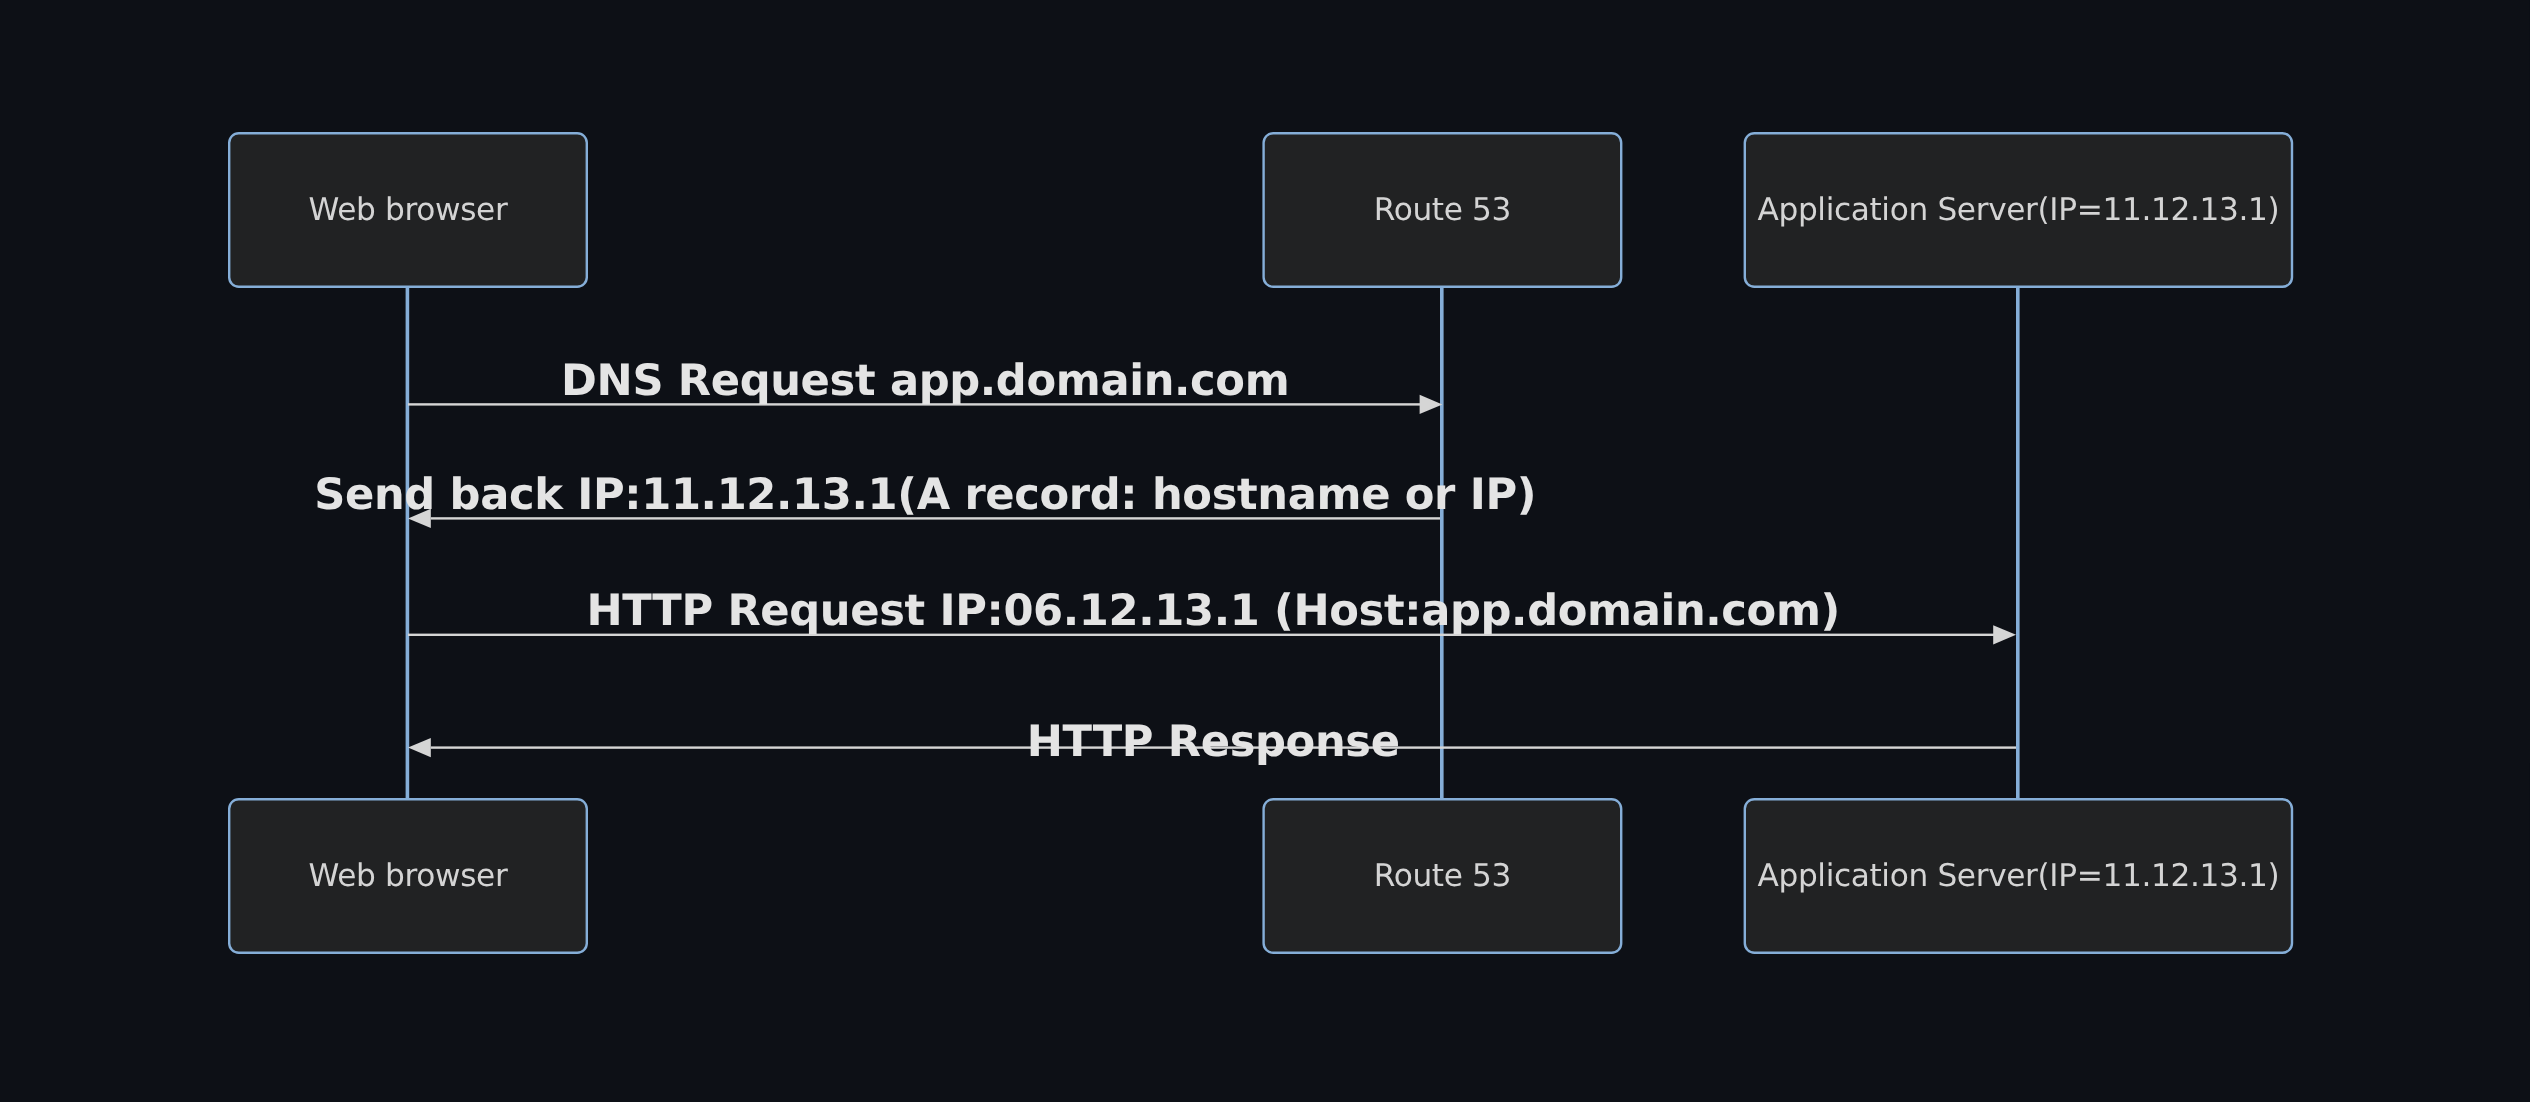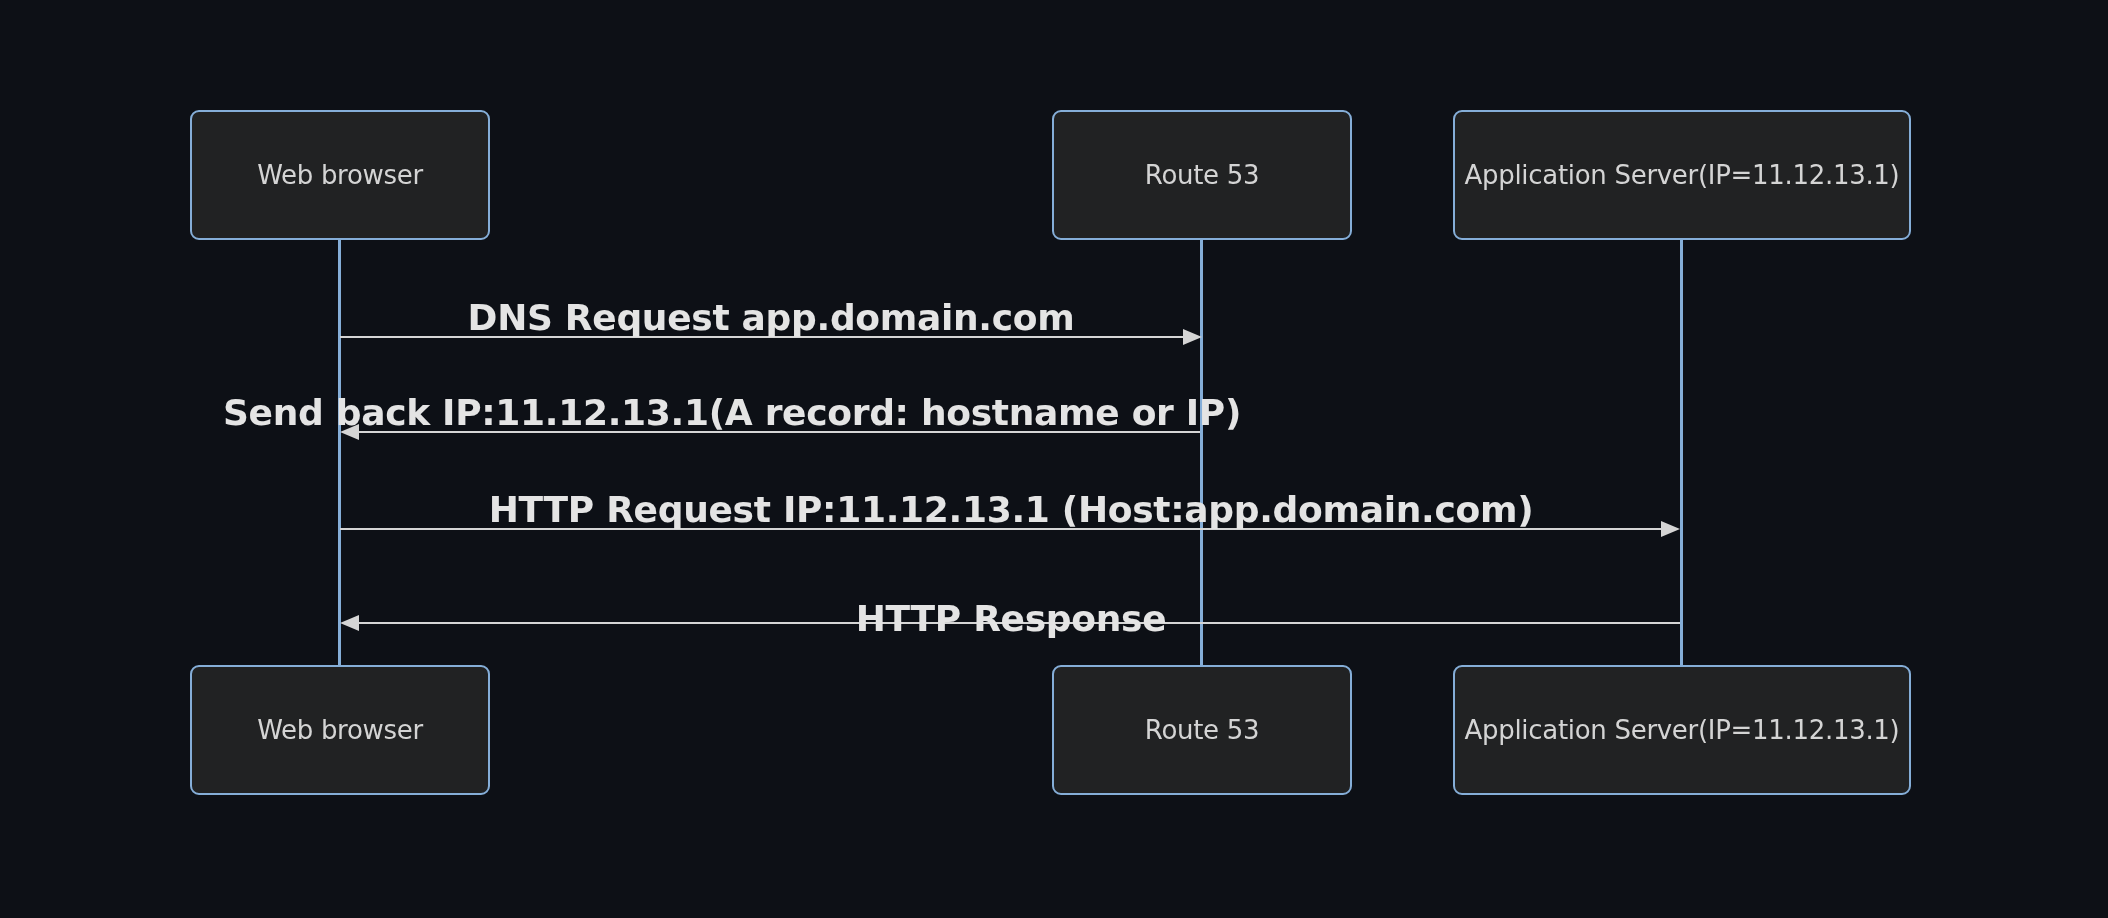--- a/index.html
+++ b/index.html
@@ -91,27 +91,27 @@
     <span class="actor-label">Application Server(IP=11.12.13.1)</span>
   </div>
 
   <div>
     <div class="msg-label" style="left:771px; top:297px;">DNS Request app.domain.com</div>
     <div class="msg-line" style="left:340px; top:336px; width:844px;"></div>
     <div class="arrow-head right" style="left:1183px; top:329px;"></div>
   </div>
 
   <div>
-    <div class="msg-label" style="left:732px; top:392px;">Send back IP:11.12.13.1(A record: hostname or IP)</div>
+    <div class="msg-label" style="left:771px; top:392px;">Send back IP:11.12.13.1(A record: hostname or IP)</div>
     <div class="msg-line" style="left:359px; top:431px; width:841px;"></div>
     <div class="arrow-head left" style="left:340px; top:424px;"></div>
   </div>
 
   <div>
-    <div class="msg-label" style="left:1011px; top:489px;">HTTP Request IP:11.12.13.1 (Host:app.domain.com)</div>
+    <div class="msg-label" style="left:1011px; top:489px;">HTTP Request IP:06.12.13.1 (Host:app.domain.com)</div>
     <div class="msg-line" style="left:340px; top:528px; width:1322px;"></div>
     <div class="arrow-head right" style="left:1661px; top:521px;"></div>
   </div>
 
   <div>
     <div class="msg-label" style="left:1011px; top:598px;">HTTP Response</div>
     <div class="msg-line" style="left:359px; top:622px; width:1321px;"></div>
     <div class="arrow-head left" style="left:340px; top:615px;"></div>
   </div>
 

